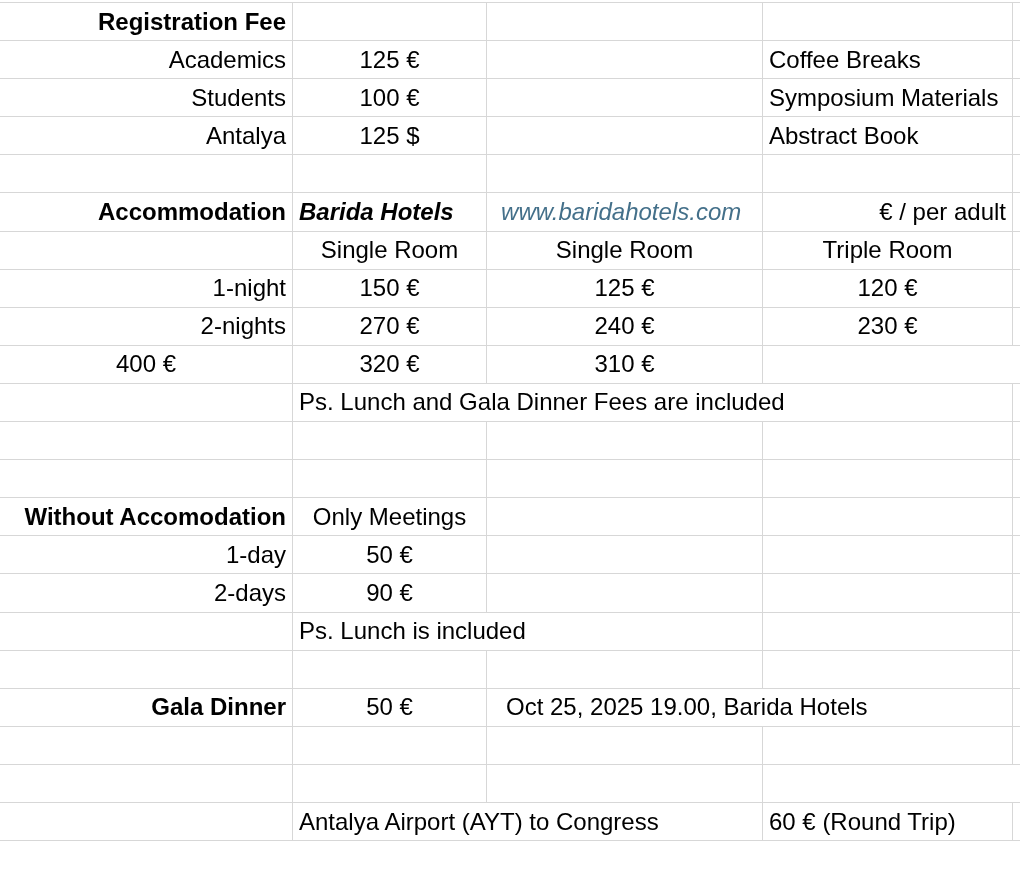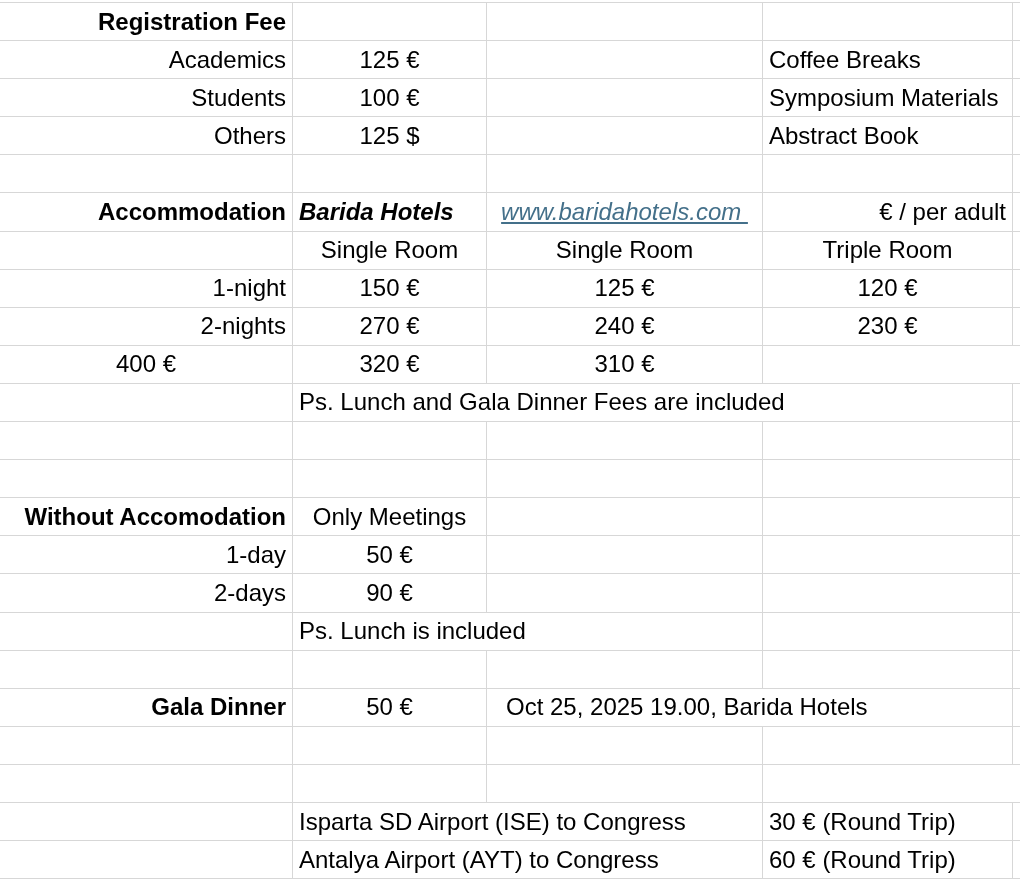--- a/index.html
+++ b/index.html
@@ -32,21 +32,20 @@
   .center{justify-content:center;text-align:center;}
   .bold{font-weight:bold;}
   .it{}
   .bi{font-weight:bold;font-style:italic;}
   .s24{grid-column:2/4;}  
   .s25{grid-column:2/5;}  
   .s35{grid-column:3/5;margin-left:13px;}  
   .link{
     color:var(--link);
     font-style:italic;
-    text-decoration:underline;
     white-space:pre;
     cursor:pointer;
   }
 </style>
 </head>
 <body>
 
 <div class="sheet">
 
   <div class="row">
@@ -67,21 +66,21 @@
 
   <div class="row">
     <div class="cell br right">Students</div>
     <div class="cell br center">100 €</div>
     <div class="cell br"></div>
     <div class="cell br">Symposium Materials</div>
     <div class="cell"></div>
   </div>
 
   <div class="row">
-    <div class="cell br right">Others</div>
+    <div class="cell br right">Antalya</div>
     <div class="cell br center">125 $</div>
     <div class="cell br"></div>
     <div class="cell br">Abstract Book</div>
     <div class="cell"></div>
   </div>
 
   <div class="row">
     <div class="cell br"></div>
     <div class="cell br"></div>
     <div class="cell br"></div>
@@ -206,26 +205,20 @@
     <div class="cell"></div>
   </div>
 
   <div class="row">
     <div class="cell br"></div>
     <div class="cell br"></div>
     <div class="cell br"></div>
     <div class="cell"></div>
   </div>
 
-  <div class="row">
-    <div class="cell br"></div>
-    <div class="cell br s24">Isparta SD Airport (ISE) to Congress</div>
-    <div class="cell br">30 € (Round Trip)</div>
-    <div class="cell"></div>
-  </div>
 
   <div class="row">
     <div class="cell br"></div>
     <div class="cell br s24">Antalya Airport (AYT) to Congress</div>
     <div class="cell br">60 € (Round Trip)</div>
     <div class="cell"></div>
   </div>
 
 </div>
 

